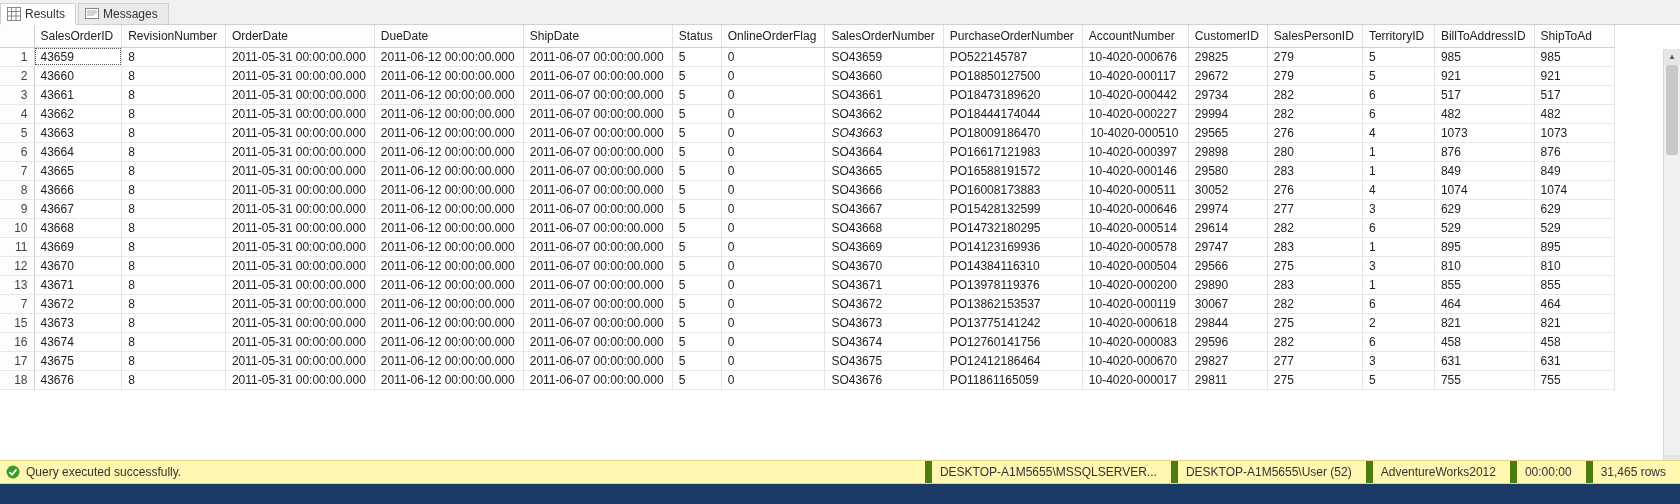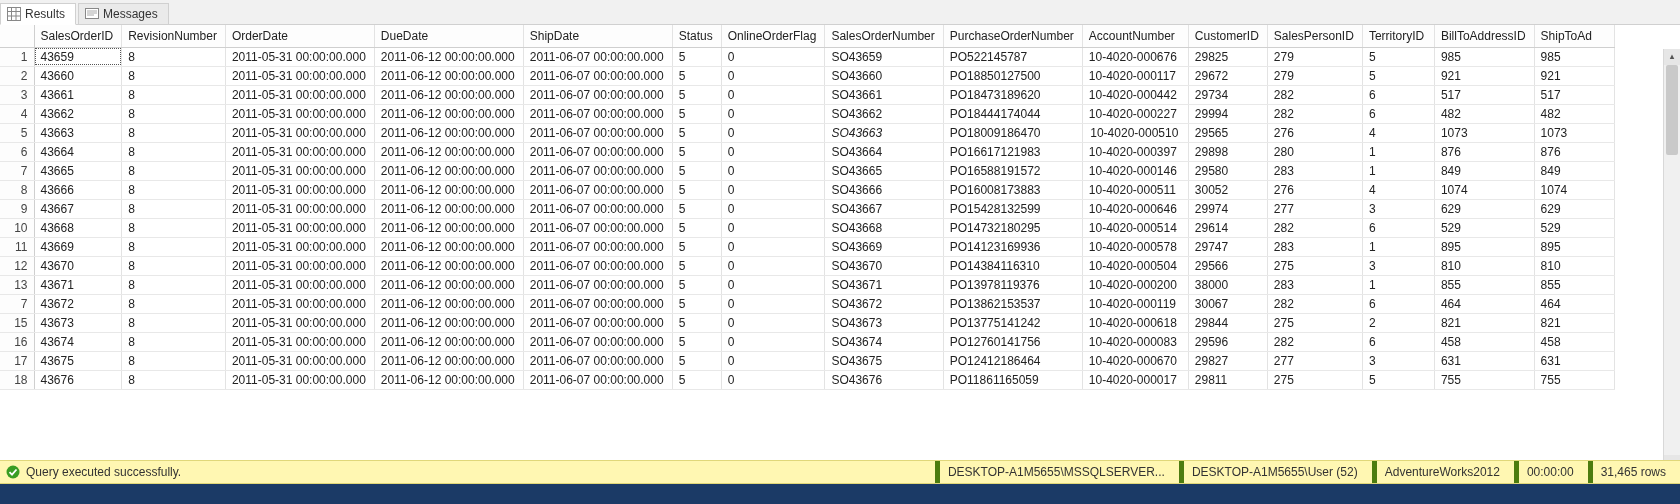--- a/index.html
+++ b/index.html
@@ -130,21 +130,21 @@
     display: flex;
     align-items: center;
     padding: 0 6px;
     font-size: 12px;
     color: #333;
     gap: 6px;
   }
   .statusbar .spacer { flex: 1; }
   .statusbar .seg {
     padding: 0 8px;
-    border-left: 5px solid #4d7c0f;
+    border-left: 7px solid #4d7c0f;
     height: 100%;
     display: flex;
     align-items: center;
   }
   .statusbar .check {
     width: 14px; height: 14px;
   }
   .bottombar {
     position: absolute;
     left:0; right:0; bottom:0;
@@ -426,21 +426,21 @@
             <td style="width: 86px;">43671</td>
             <td style="width: 100px;">8</td>
             <td style="width: 146px;">2011-05-31 00:00:00.000</td>
             <td style="width: 146px;">2011-06-12 00:00:00.000</td>
             <td style="width: 146px;">2011-06-07 00:00:00.000</td>
             <td style="width: 48px;">5</td>
             <td style="width: 102px;">0</td>
             <td style="width: 106px;">SO43671</td>
             <td style="width: 130px;">PO13978119376</td>
             <td style="width: 106px;">10-4020-000200</td>
-            <td style="width: 76px;">38000</td>
+            <td style="width: 76px;">29890</td>
             <td style="width: 92px;">283</td>
             <td style="width: 72px;">1</td>
             <td style="width: 96px;">855</td>
             <td style="width: 80px;">855</td>
           </tr>
           <tr>
             <th class="rowhdr">7</th>
             <td style="width: 86px;">43672</td>
             <td style="width: 100px;">8</td>
             <td style="width: 146px;">2011-05-31 00:00:00.000</td>

